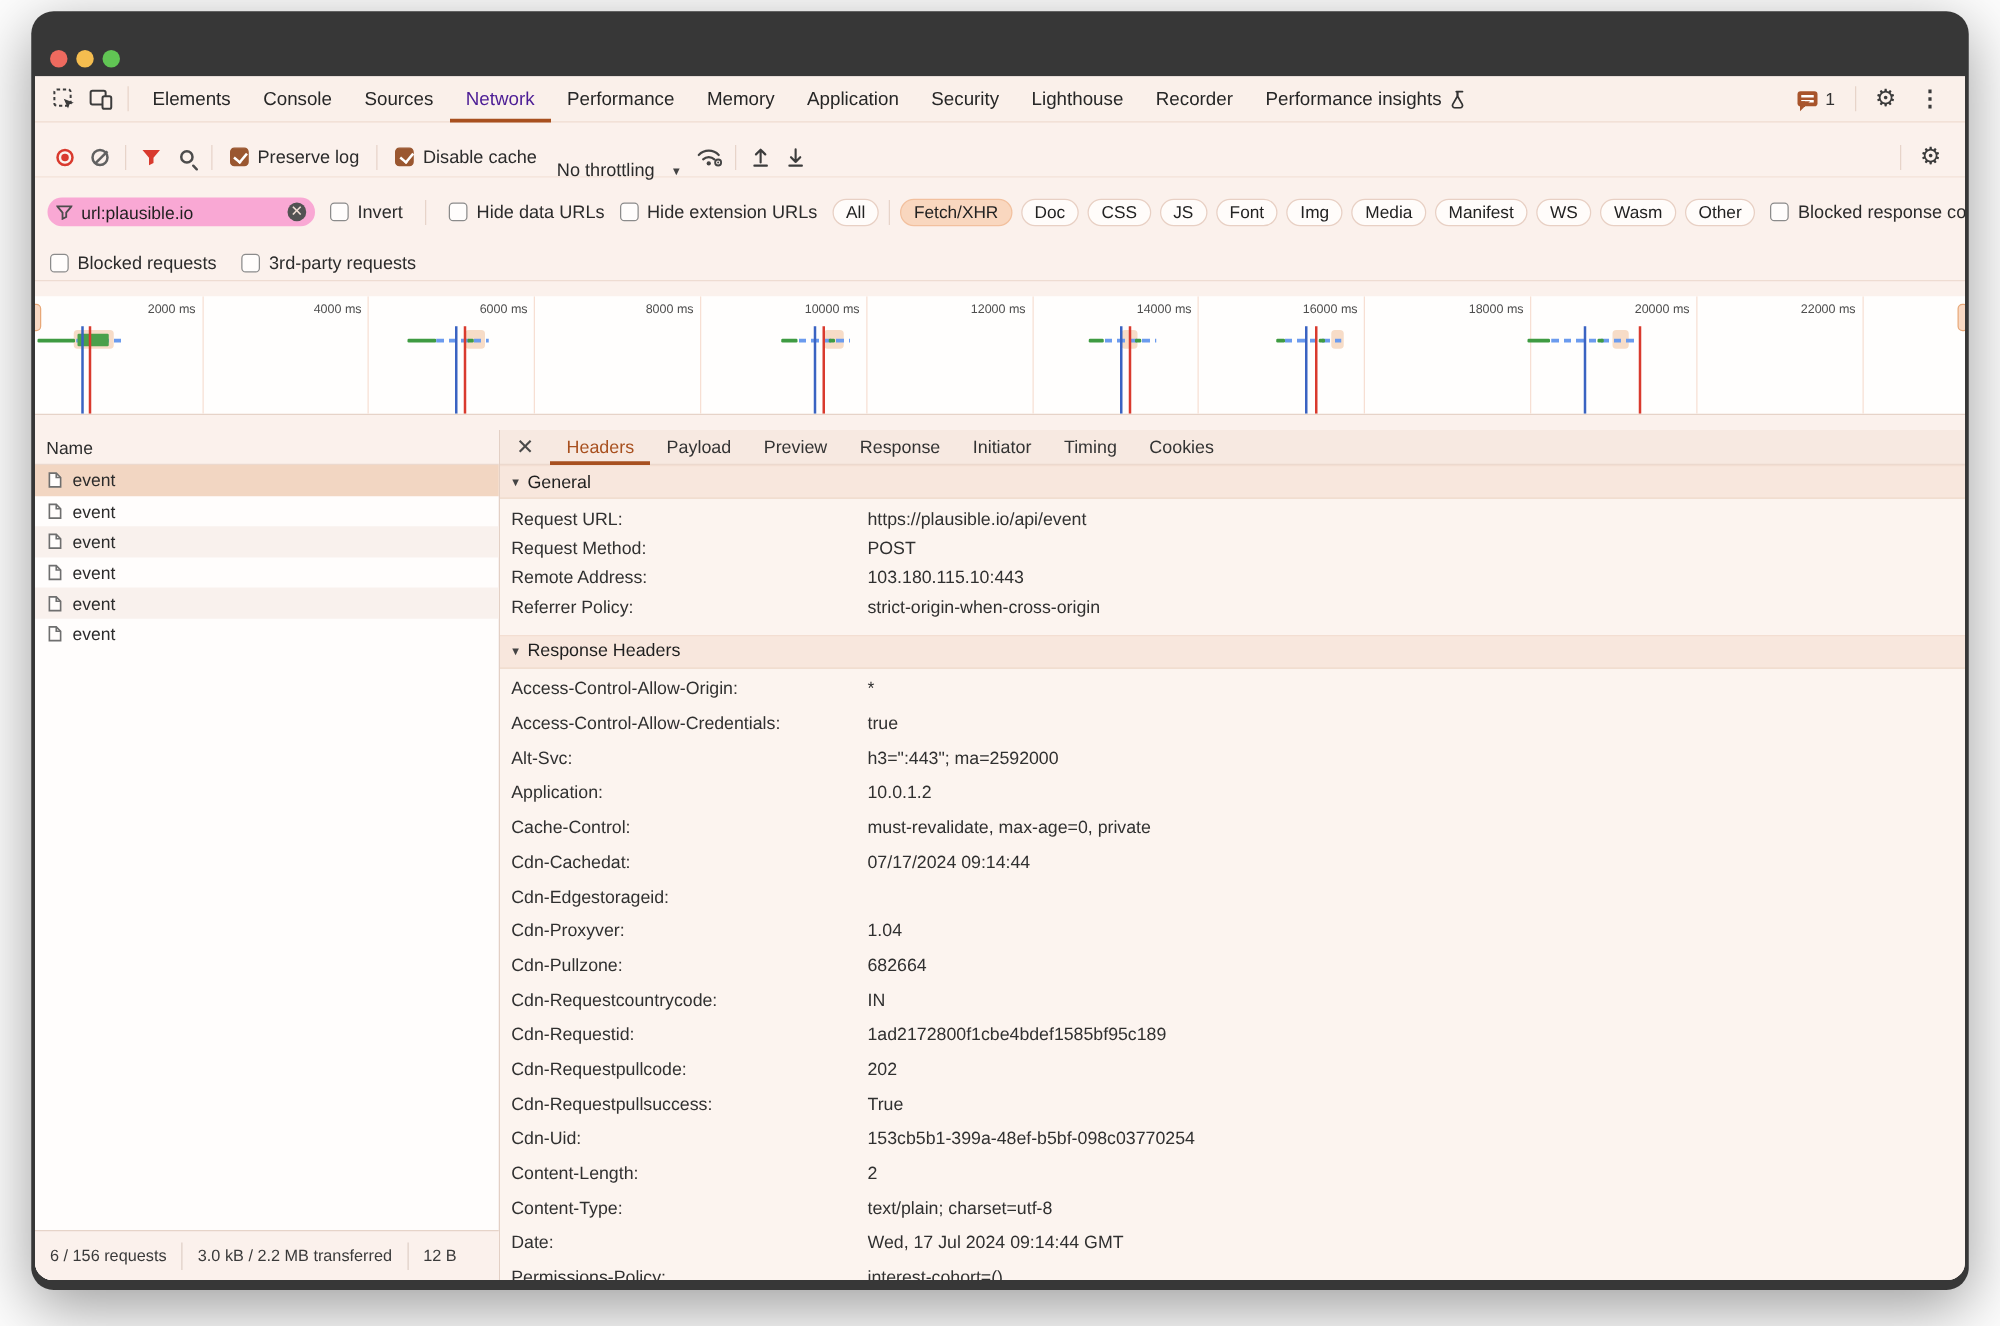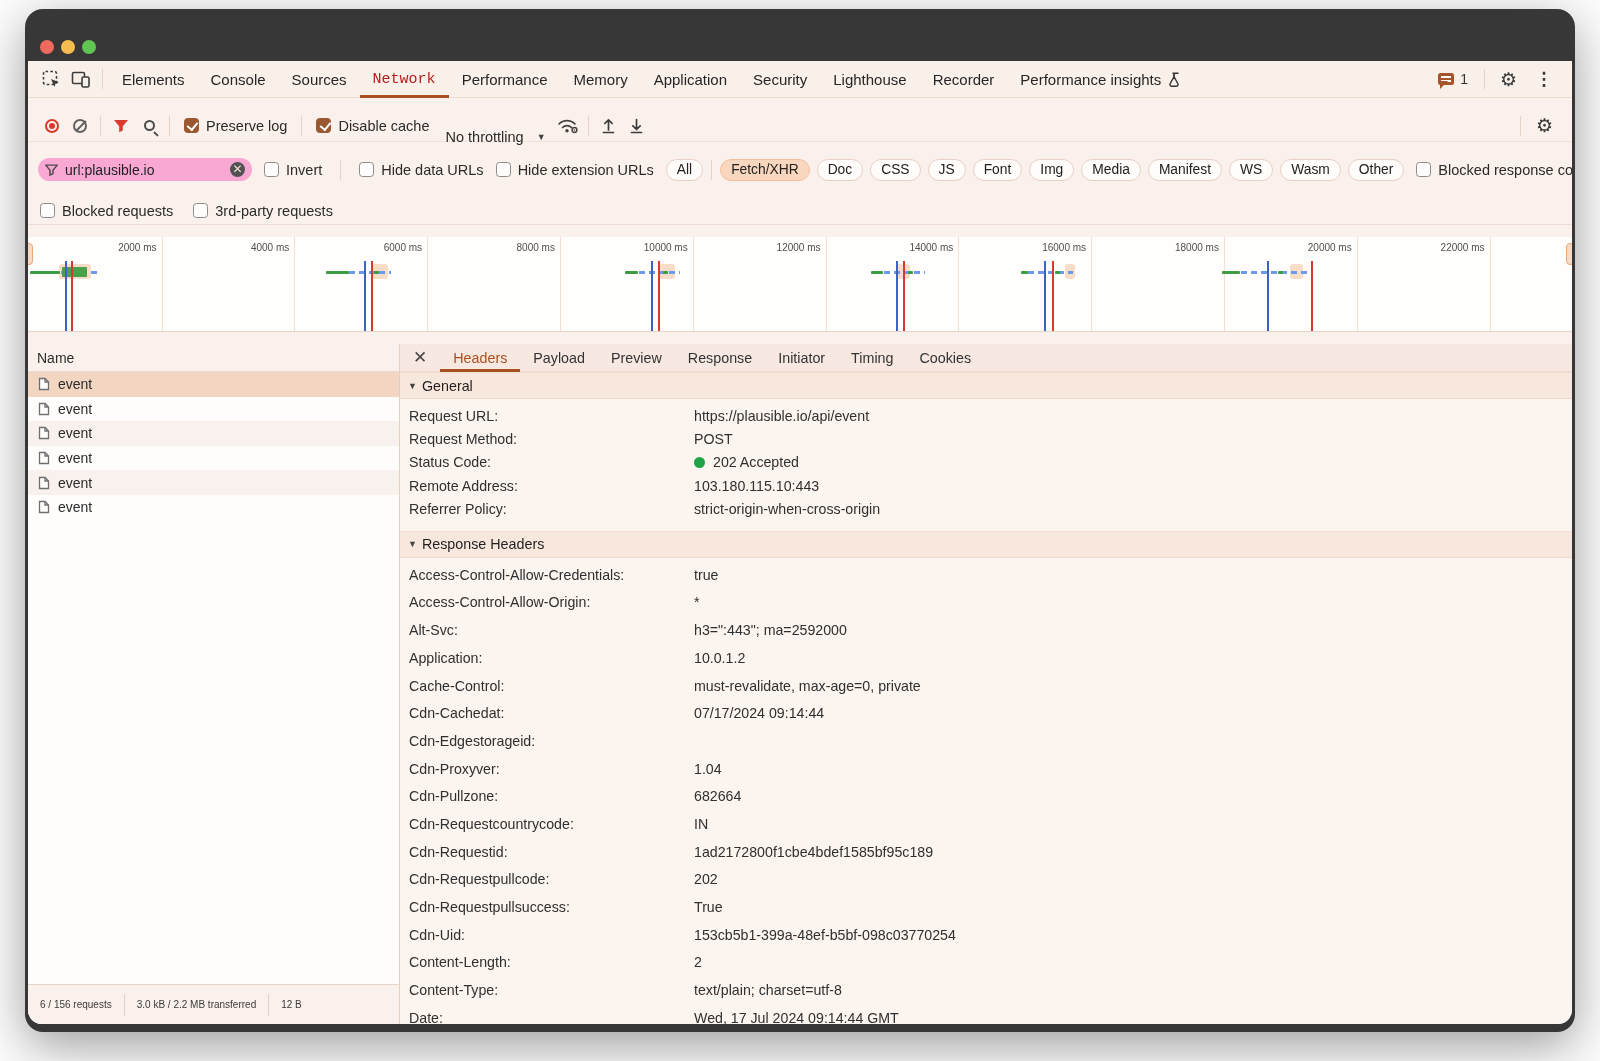--- a/index.html
+++ b/index.html
@@ -16,21 +16,21 @@
   .content { position:absolute; left:3px; right:3px; top:52px; bottom:8px;
     background:#fbf1ec; border-radius:0 0 14px 14px; overflow:hidden;
     display:flex; flex-direction:column; color:#202020;gap:12px; }
 
   
   .main-tabs { height:37px; flex:none; display:flex; align-items:center; padding-left:8px;
     border-bottom:1px solid #efdcd1; background:#faf0ea; font-size:15px; }
   .tool-btn { width:30px; height:28px; display:flex; align-items:center; justify-content:center; }
   .vdiv { width:1px; height:20px; background:#e7d4c9; margin:0 6px; flex:none; }
   .main-tab { padding:0 13px; height:37px; display:flex; align-items:center; gap:6px; white-space:nowrap; color:#262626; }
-  .main-tab.active { color:#b91c1c; box-shadow:inset 0 -3px 0 #a8501f;font-family:Liberation Mono, monospace; }
+  .main-tab.active { color:#4c1d95; box-shadow:inset 0 -3px 0 #a8501f; }
   .right-cluster { margin-left:auto; display:flex; align-items:center; padding-right:10px; }
   .issues { display:flex; align-items:center; gap:6px; font-size:14px; color:#333; padding:0 10px; }
   .bubble { position:relative; width:16px; height:12px; background:#a8542b; border-radius:2.5px; display:inline-block; }
   .bubble::before { content:""; position:absolute; left:2.5px; top:3px; width:10px; height:1.8px; background:#fff;
     box-shadow:0 4px 0 #fff; }
   .bubble::after { content:""; position:absolute; left:2px; bottom:-3.5px; border:4px solid transparent; border-top-color:#a8542b; border-left-color:#a8542b; width:0; height:0; }
   .gear { font-size:19px; color:#3a3a3a; padding:0 9px; line-height:1; }
   .kebab { font-size:18px; font-weight:bold; color:#3a3a3a; padding:0 9px; }
 
   
@@ -83,21 +83,21 @@
   .main { flex:1; display:flex; min-height:0; }
   .left-panel { width:372px; flex:none; display:flex; flex-direction:column; background:#fffdfc; border-right:1px solid #e3d0c5; }
   .name-header { height:28px; flex:none; display:flex; align-items:center; padding-left:9px; background:#fbf1ec;
     border-bottom:1px solid #ecd9ce; font-size:14px; color:#2e2e2e; }
   .req-rows { flex:none; }
   .req-row { height:24.6px; display:flex; align-items:center; gap:8px; padding-left:10px; font-size:14px; color:#2b2b2b; }
   .req-row:nth-child(odd) { background:#f9f1ed; }
   .req-row.selected { background:#f2d6c2 !important; }
   .left-spacer { flex:1; }
   .status-bar { height:40px; flex:none; border-top:1px solid #e6d4c9; background:#fbf1ec; display:flex; align-items:center;
-    font-size:10px; color:#3a3a3a; white-space:nowrap; overflow:hidden; }
+    font-size:13px; color:#3a3a3a; white-space:nowrap; overflow:hidden; }
   .status-item { padding:0 12px; flex:none; }
   .sdiv { width:1px; height:22px; background:#e0d0c6; flex:none; }
 
   
   .details { flex:1; min-width:0; display:flex; flex-direction:column; background:#fcf4ef; }
   .det-tabs { height:28px; flex:none; display:flex; align-items:center; background:#f7e9e1; border-bottom:1px solid #ecd9ce;
     font-size:14.3px; color:#333; }
   .det-close { padding:0 13px; font-size:17px; color:#4a4a4a; line-height:1; }
   .det-tab { height:28px; display:flex; align-items:center; padding:0 13px; white-space:nowrap;text-align:right; }
   .det-tab.active { color:#a8501f; box-shadow:inset 0 -3px 0 #a8501f; }
@@ -449,49 +449,45 @@
           <div class="gen-rows">
             <div class="kv">
               <span class="kv-label">Request URL:</span>
               <span class="kv-value">https://plausible.io/api/event</span>
             </div>
             <div class="kv">
               <span class="kv-label">Request Method:</span>
               <span class="kv-value">POST</span>
             </div>
             <div class="kv">
-              <span class="kv-label">Status Code:</span>
-              <span class="kv-value"><span class="dot"></span><span>202 Accepted</span></span>
-            </div>
-            <div class="kv">
               <span class="kv-label">Remote Address:</span>
               <span class="kv-value">103.180.115.10:443</span>
             </div>
             <div class="kv">
               <span class="kv-label">Referrer Policy:</span>
               <span class="kv-value">strict-origin-when-cross-origin</span>
             </div>
           </div>
 
           <div class="sect-header">
             <span class="tri">▼</span>
             <span>Response Headers</span>
           </div>
           <div class="hdr-rows">
   <div class="hdr-row">
+    <span class="hdr-label">Access-Control-Allow-Origin:</span>
+    <span class="hdr-value">*</span>
+  </div>
+
+  <div class="hdr-row">
     <span class="hdr-label">Access-Control-Allow-Credentials:</span>
     <span class="hdr-value">true</span>
   </div>
 
   <div class="hdr-row">
-    <span class="hdr-label">Access-Control-Allow-Origin:</span>
-    <span class="hdr-value">*</span>
-  </div>
-
-  <div class="hdr-row">
     <span class="hdr-label">Alt-Svc:</span>
     <span class="hdr-value">h3=":443"; ma=2592000</span>
   </div>
 
   <div class="hdr-row">
     <span class="hdr-label">Application:</span>
     <span class="hdr-value">10.0.1.2</span>
   </div>
 
   <div class="hdr-row">

